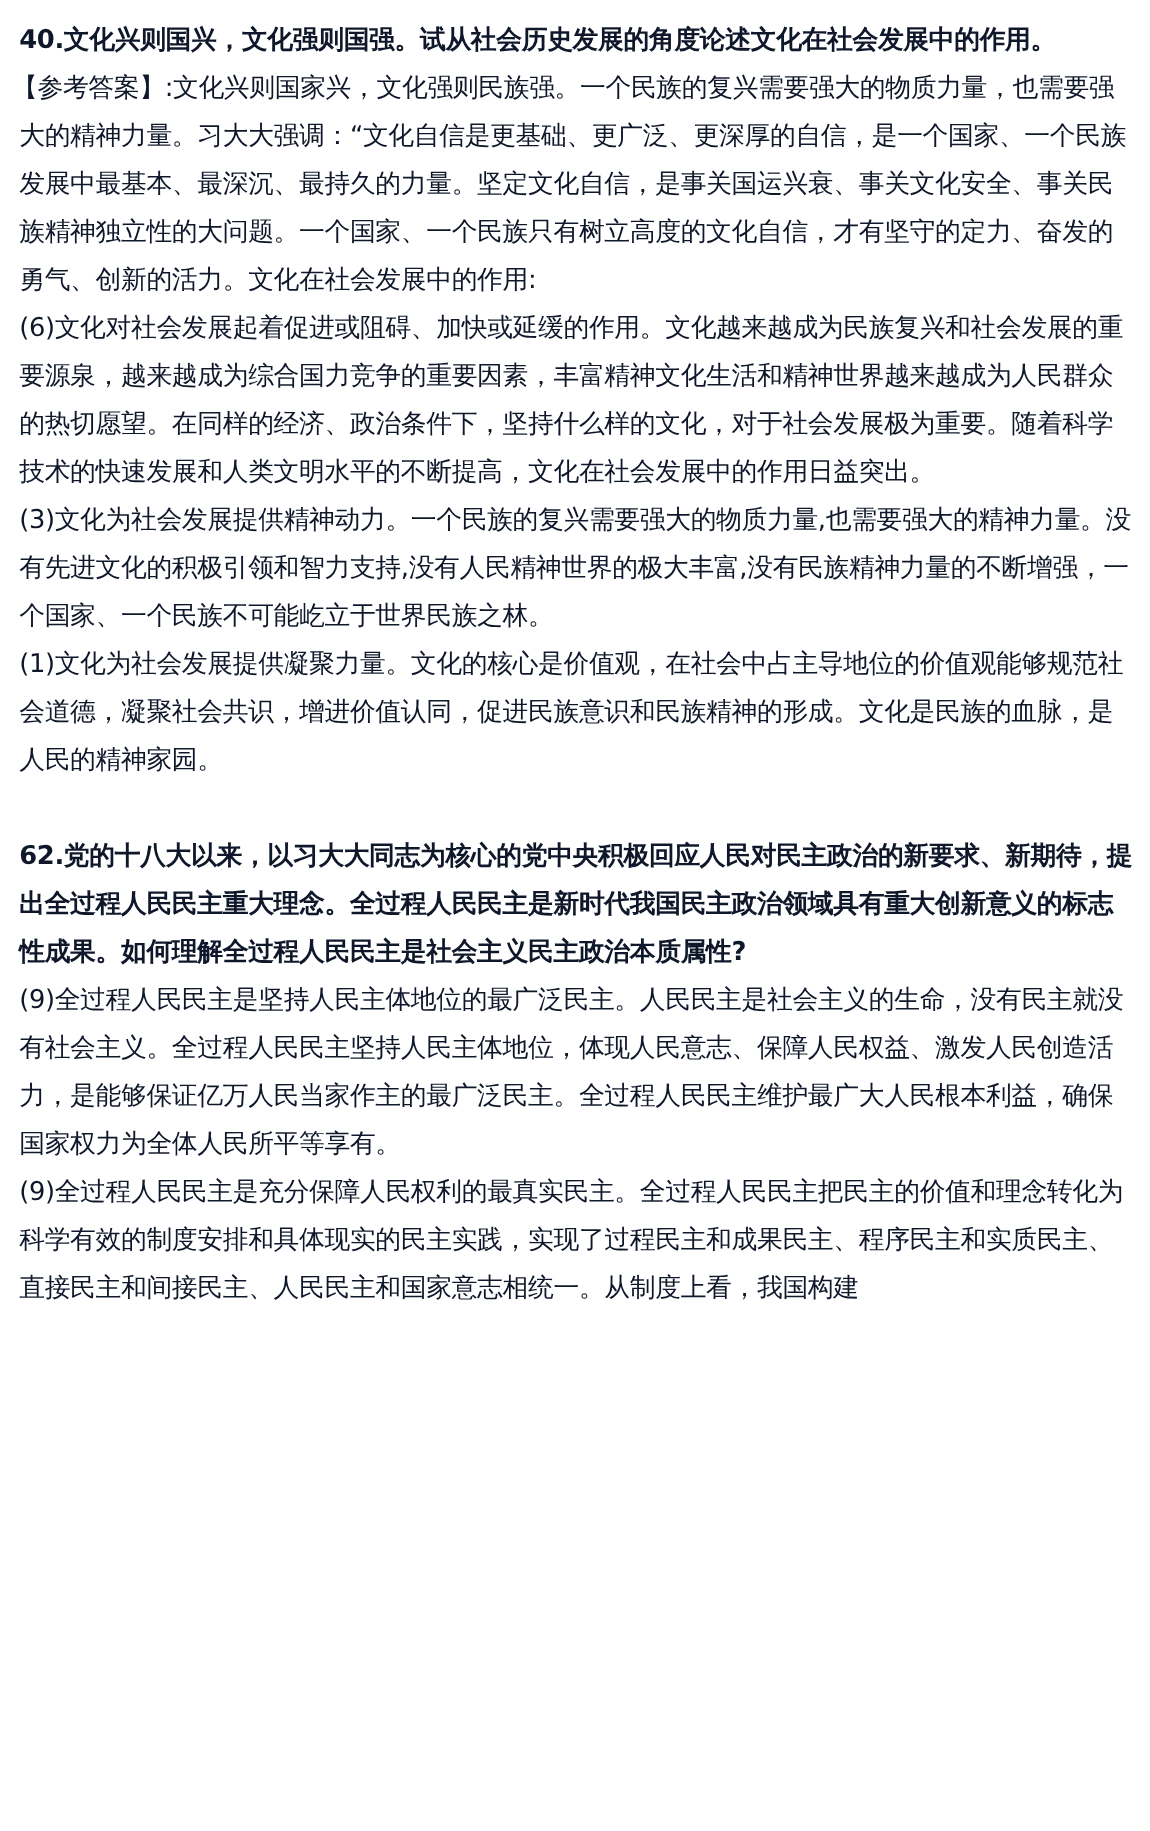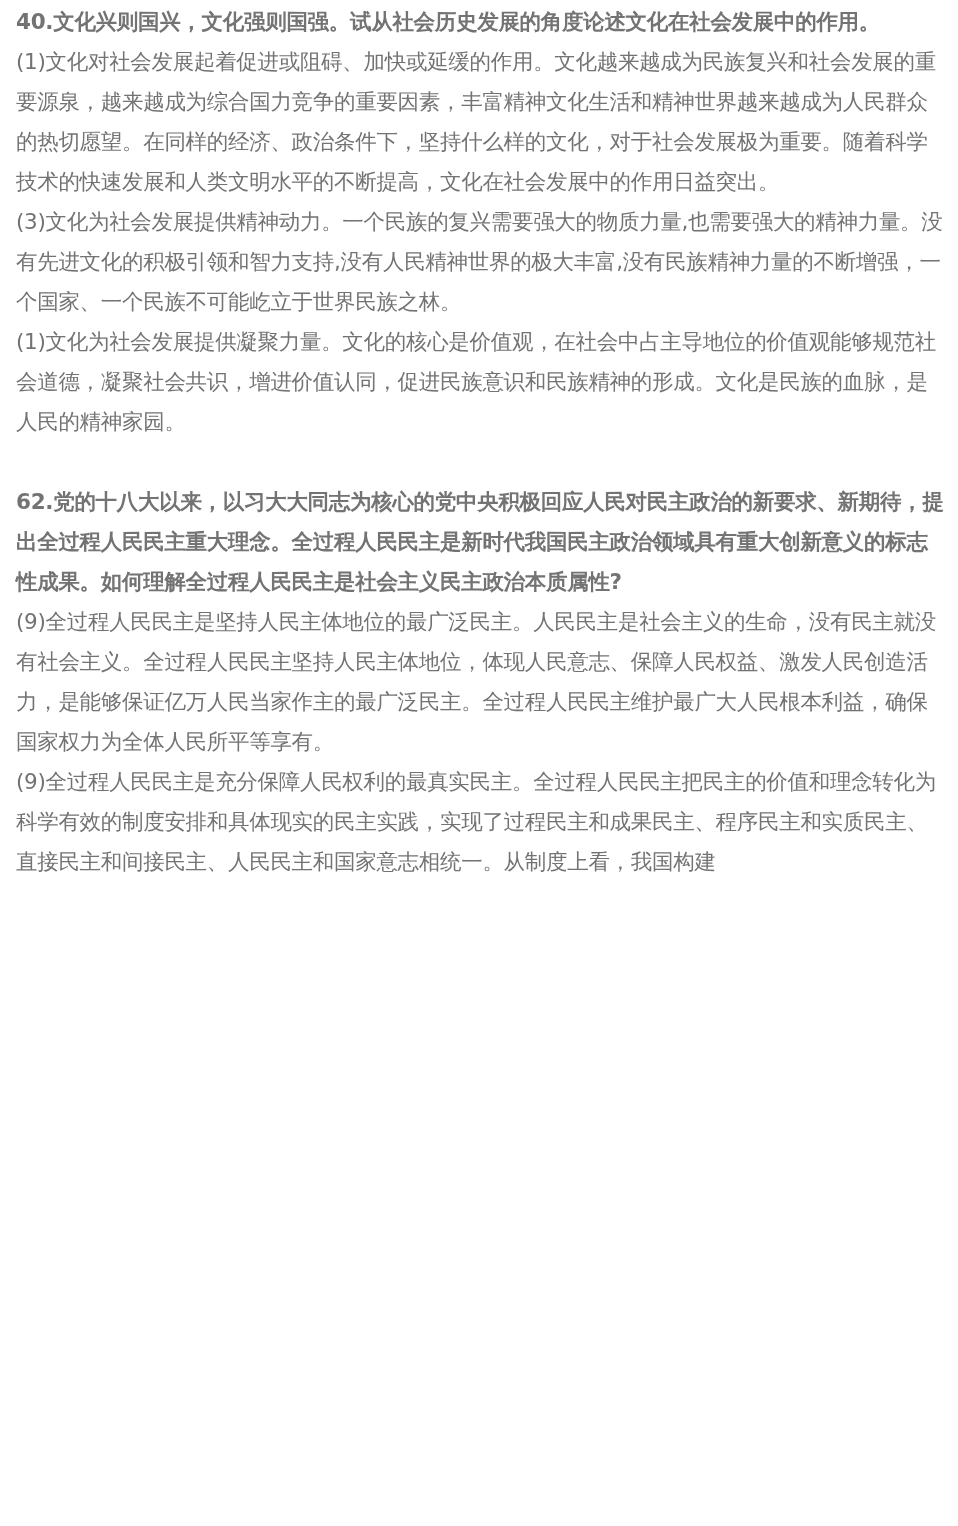--- a/index.html
+++ b/index.html
@@ -1,37 +1,38 @@
 <!DOCTYPE html>
 <html><head>
 <meta charset="utf-8">
 <style>
   html, body { margin: 0; padding: 0; background: #ffffff; }
   body { width: 958px; height: 1526px; overflow: hidden; }
   .page {
-    padding: 2px 12px 0 16px;
+    padding: 14px 12px 0 16px;
     font-family: "DejaVu Sans", "Liberation Sans", sans-serif;
-    color: #737373;
+    color: #0f172a;
     font-size: 21.5px;
     line-height: 40px;
     letter-spacing: -0.3px;
   }
   .q { font-weight: bold; margin: 0; }
   .p { margin: 0; }
   .gap { height: 40px; }
   .ans-label { margin-left: -6px; }
 </style>
 </head>
 <body>
 
 <div class="page">
 
   <section>
     <p class="q">40.文化兴则国兴，文化强则国强。试从社会历史发展的角度论述文化在社会发展中的作用。</p>
-    <p class="p">(1)文化对社会发展起着促进或阻碍、加快或延缓的作用。文化越来越成为民族复兴和社会发展的重要源泉，越来越成为综合国力竞争的重要因素，丰富精神文化生活和精神世界越来越成为人民群众的热切愿望。在同样的经济、政治条件下，坚持什么样的文化，对于社会发展极为重要。随着科学技术的快速发展和人类文明水平的不断提高，文化在社会发展中的作用日益突出。</p>
+    <p class="p"><span class="ans-label">【参考答案】</span><span>:文化兴则国家兴，文化强则民族强。一个民族的复兴需要强大的物质力量，也需要强大的精神力量。习大大强调：“文化自信是更基础、更广泛、更深厚的自信，是一个国家、一个民族发展中最基本、最深沉、最持久的力量。坚定文化自信，是事关国运兴衰、事关文化安全、事关民族精神独立性的大问题。一个国家、一个民族只有树立高度的文化自信，才有坚守的定力、奋发的勇气、创新的活力。文化在社会发展中的作用:</span></p>
+    <p class="p">(6)文化对社会发展起着促进或阻碍、加快或延缓的作用。文化越来越成为民族复兴和社会发展的重要源泉，越来越成为综合国力竞争的重要因素，丰富精神文化生活和精神世界越来越成为人民群众的热切愿望。在同样的经济、政治条件下，坚持什么样的文化，对于社会发展极为重要。随着科学技术的快速发展和人类文明水平的不断提高，文化在社会发展中的作用日益突出。</p>
     <p class="p">(3)文化为社会发展提供精神动力。一个民族的复兴需要强大的物质力量,也需要强大的精神力量。没有先进文化的积极引领和智力支持,没有人民精神世界的极大丰富,没有民族精神力量的不断增强，一个国家、一个民族不可能屹立于世界民族之林。</p>
     <p class="p">(1)文化为社会发展提供凝聚力量。文化的核心是价值观，在社会中占主导地位的价值观能够规范社会道德，凝聚社会共识，增进价值认同，促进民族意识和民族精神的形成。文化是民族的血脉，是人民的精神家园。</p>
   </section>
 
   <div class="gap"></div>
 
   <section>
     <p class="q">62.党的十八大以来，以习大大同志为核心的党中央积极回应人民对民主政治的新要求、新期待，提出全过程人民民主重大理念。全过程人民民主是新时代我国民主政治领域具有重大创新意义的标志性成果。如何理解全过程人民民主是社会主义民主政治本质属性?</p>
     <p class="p">(9)全过程人民民主是坚持人民主体地位的最广泛民主。人民民主是社会主义的生命，没有民主就没有社会主义。全过程人民民主坚持人民主体地位，体现人民意志、保障人民权益、激发人民创造活力，是能够保证亿万人民当家作主的最广泛民主。全过程人民民主维护最广大人民根本利益，确保国家权力为全体人民所平等享有。</p>
     <p class="p">(9)全过程人民民主是充分保障人民权利的最真实民主。全过程人民民主把民主的价值和理念转化为科学有效的制度安排和具体现实的民主实践，实现了过程民主和成果民主、程序民主和实质民主、直接民主和间接民主、人民民主和国家意志相统一。从制度上看，我国构建</p>

